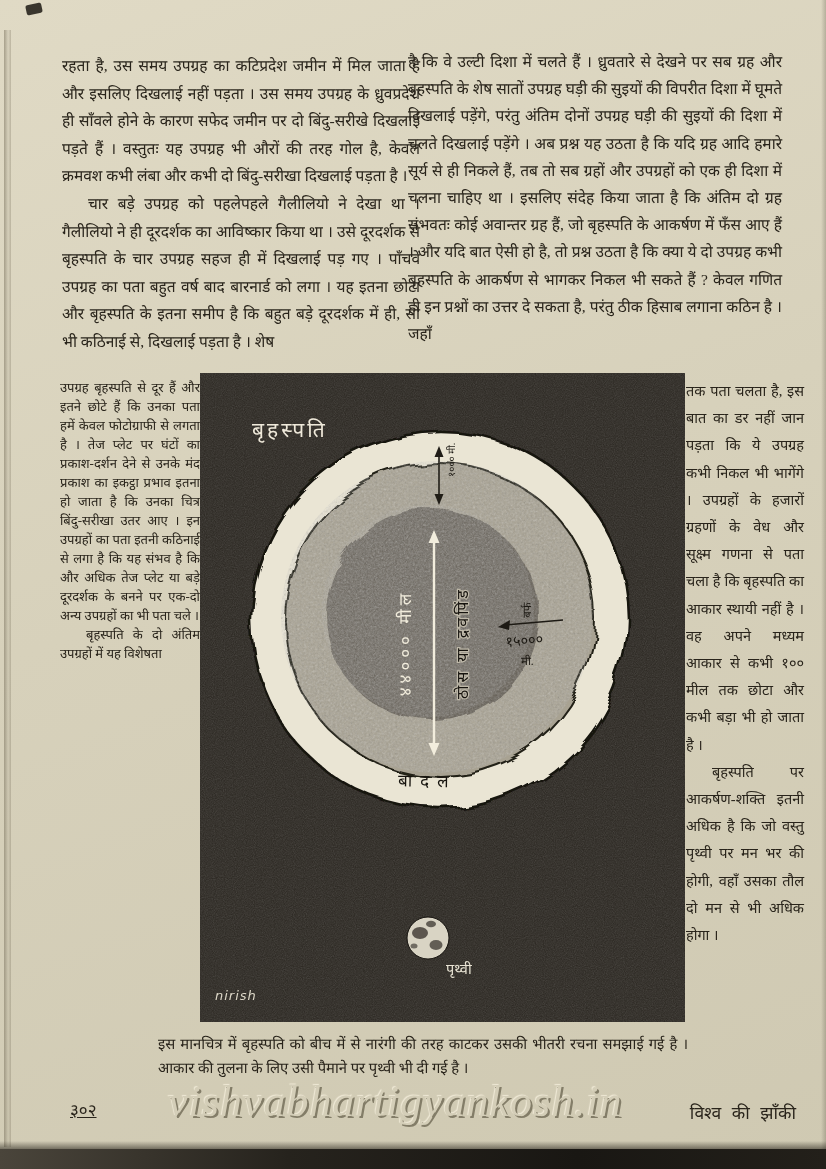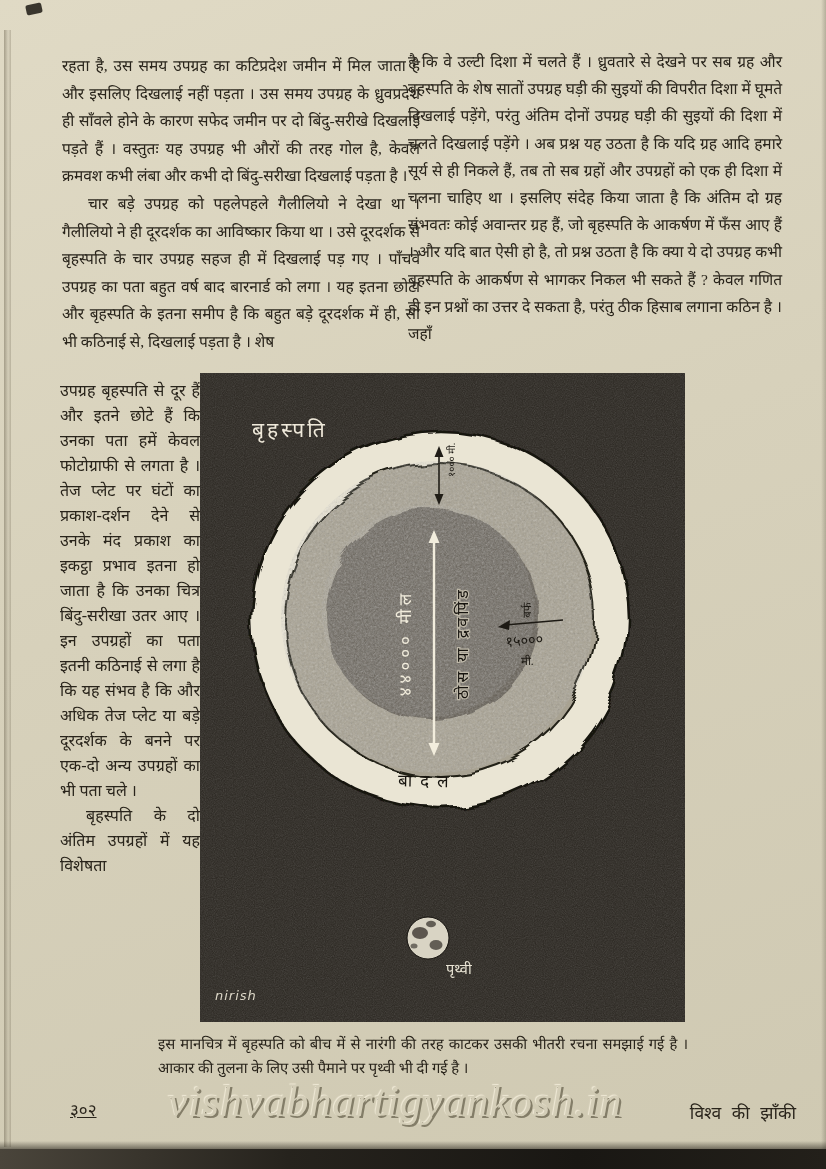--- a/index.html
+++ b/index.html
@@ -5,21 +5,21 @@
   html,body{margin:0;padding:0;}
   .page{
     position:relative;width:826px;height:1169px;overflow:hidden;
     background:linear-gradient(160deg,#e0dac5 0%,#d7d1bb 45%,#cfc9b2 100%);
     font-family:"Liberation Serif","DejaVu Serif",serif;color:#29241b;
   }
   .col{position:absolute;text-align:justify;}
   .col p{margin:0;}
   .col-left-top{left:62px;top:52px;width:358px;font-size:15.5px;line-height:27.6px;}
   .col-right-top{left:408px;top:48px;width:374px;font-size:15.5px;line-height:27.2px;}
-  .col-left-side{left:60px;top:378px;width:140px;font-size:16px;line-height:25px;}
+  .col-left-side{left:60px;top:378px;width:140px;font-size:13px;line-height:19px;}
   .col-right-side{left:686px;top:378px;width:118px;font-size:14.5px;line-height:27.2px;}
   .indent{text-indent:26px;}
   figure.diagram{position:absolute;left:200px;top:373px;width:465px;height:649px;margin:0;}
   .caption{position:absolute;left:158px;top:1032px;width:530px;font-size:14.8px;line-height:24px;text-align:justify;}
   .page-number{position:absolute;left:70px;top:1098px;font-size:17px;text-decoration:underline;}
   .watermark{
     position:absolute;left:168px;top:1076px;font-size:44px;font-style:italic;
     letter-spacing:1px;color:#d4ceb8;white-space:nowrap;
     text-shadow:2px 2px 0 #837d68,-1px -1px 1px #efe9d6;
   }
@@ -54,20 +54,22 @@
   <div class="col col-right-top">
     <p>है कि वे उल्टी दिशा में चलते हैं । ध्रुवतारे से देखने पर सब ग्रह और बृहस्पति के शेष सातों उपग्रह घड़ी की सुइयों की विपरीत दिशा में घूमते दिखलाई पड़ेंगे, परंतु अंतिम दोनों उपग्रह घड़ी की सुइयों की दिशा में चलते दिखलाई पड़ेंगे । अब प्रश्न यह उठता है कि यदि ग्रह आदि हमारे सूर्य से ही निकले हैं, तब तो सब ग्रहों और उपग्रहों को एक ही दिशा में चलना चाहिए था । इसलिए संदेह किया जाता है कि अंतिम दो ग्रह संभवतः कोई अवान्तर ग्रह हैं, जो बृहस्पति के आकर्षण में फँस आए हैं । और यदि बात ऐसी हो है, तो प्रश्न उठता है कि क्या ये दो उपग्रह कभी बृहस्पति के आकर्षण से भागकर निकल भी सकते हैं ? केवल गणित ही इन प्रश्नों का उत्तर दे सकता है, परंतु ठीक हिसाब लगाना कठिन है । जहाँ</p>
   </div>
 
   <div class="col col-left-side">
     <p>उपग्रह बृहस्पति से दूर हैं और इतने छोटे हैं कि उनका पता हमें केवल फोटोग्राफी से लगता है । तेज प्लेट पर घंटों का प्रकाश-दर्शन देने से उनके मंद प्रकाश का इकट्ठा प्रभाव इतना हो जाता है कि उनका चित्र बिंदु-सरीखा उतर आए । इन उपग्रहों का पता इतनी कठिनाई से लगा है कि यह संभव है कि और अधिक तेज प्लेट या बड़े दूरदर्शक के बनने पर एक-दो अन्य उपग्रहों का भी पता चले ।</p>
     <p class="indent">बृहस्पति के दो अंतिम उपग्रहों में यह विशेषता</p>
   </div>
 
   <div class="col col-right-side">
+    <p>तक पता चलता है, इस बात का डर नहीं जान पड़ता कि ये उपग्रह कभी निकल भी भागेंगे । उपग्रहों के हजारों ग्रहणों के वेध और सूक्ष्म गणना से पता चला है कि बृहस्पति का आकार स्थायी नहीं है । वह अपने मध्यम आकार से कभी १०० मील तक छोटा और कभी बड़ा भी हो जाता है ।</p>
+    <p class="indent">बृहस्पति पर आकर्षण-शक्ति इतनी अधिक है कि जो वस्तु पृथ्वी पर मन भर की होगी, वहाँ उसका तौल दो मन से भी अधिक होगा ।</p>
   </div>
 
   <figure class="diagram">
     <svg width="485" height="649" viewBox="0 0 485 649">
       <defs>
         <filter id="grain" x="0" y="0" width="100%" height="100%">
           <feTurbulence type="fractalNoise" baseFrequency="0.9" numOctaves="2" seed="5"></feTurbulence>
           <feColorMatrix type="saturate" values="0"></feColorMatrix>
         </filter>
         <filter id="stipple" x="0" y="0" width="100%" height="100%">

